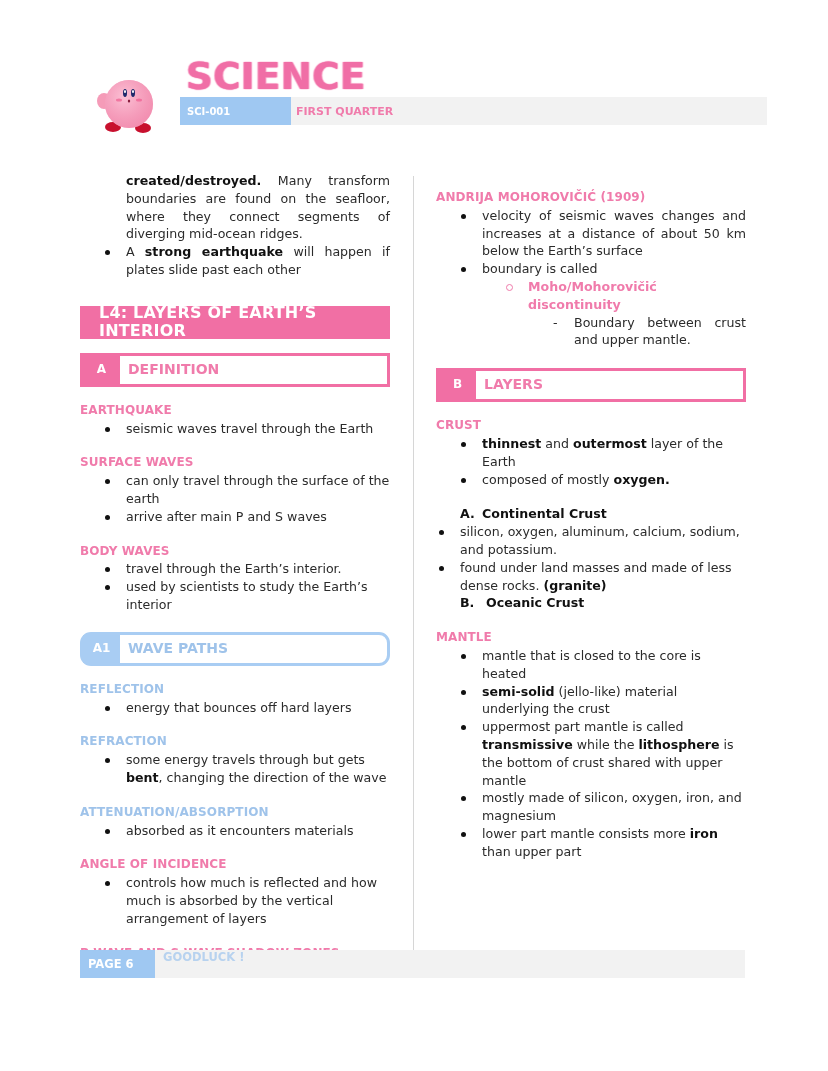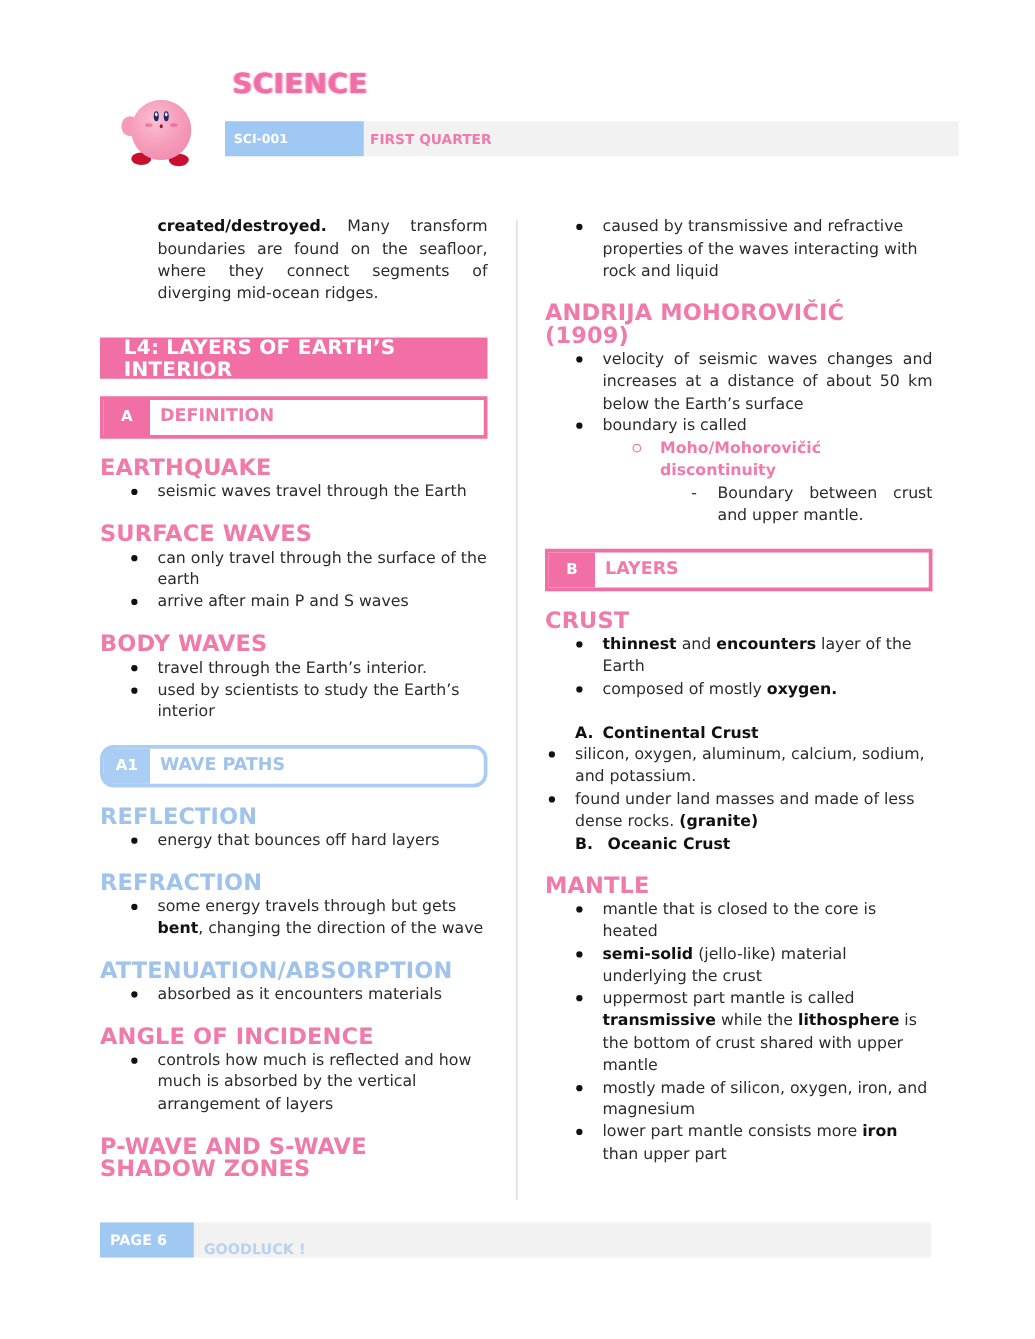--- a/index.html
+++ b/index.html
@@ -4,21 +4,21 @@
   <style>
     * { box-sizing: border-box; margin: 0; padding: 0; }
     html, body { width: 828px; height: 1071px; background: #ffffff; overflow: hidden; }
     body { position: relative; font-family: "DejaVu Sans", sans-serif; color: #222; }
 
     
     .kirby { position: absolute; left: 97px; top: 78px; width: 62px; height: 56px; }
     .title {
       position: absolute; left: 186px; top: 55px;
       font-family: "DejaVu Sans", sans-serif; font-weight: bold;
-      font-size: 22px; letter-spacing: 0.5px; color: #f06ea6;
+      font-size: 37px; letter-spacing: 0.5px; color: #f06ea6;
       text-shadow: 0 0 1px #f79cc3, 1px 0 1px #f79cc3, -1px 0 1px #f79cc3;
     }
     .header-bar {
       position: absolute; left: 180px; top: 97px; width: 587px; height: 28px;
       background: #f2f2f2; display: flex; align-items: center;
     }
     .header-bar .code {
       width: 111px; height: 100%; background: #9fc8f2; color: #ffffff;
       font-size: 10px; font-weight: bold; display: flex; align-items: center; padding-left: 7px;
     }
@@ -35,21 +35,21 @@
     .bullets { list-style: none; }
     .bullets li { position: relative; padding-left: 46px; }
     .bullets li::before {
       content: ""; position: absolute; left: 25px; top: 7px;
       width: 5px; height: 5px; border-radius: 50%; background: #111;
     }
     .justify { text-align: justify; }
     .plain { padding-left: 46px; }
     b, .b { font-weight: bold; color: #111; }
 
-    .label { font-weight: bold; font-size: 18px; color: #f07bab; letter-spacing: 0.1px; }
+    .label { font-weight: bold; font-size: 12px; color: #f07bab; letter-spacing: 0.1px; }
     .label.blue { color: #9fc3ea; }
 
     .main-heading {
       background: #f16fa4; color: #ffffff; font-weight: bold; font-size: 16px;
       height: 33px; display: flex; align-items: center; padding-left: 19px; letter-spacing: 0.2px;
     }
     .sec-box {
       height: 34px; border: 3px solid #f16fa4; display: flex; align-items: stretch;
     }
     .sec-box .tag {
@@ -70,22 +70,22 @@
     }
     .sub-dash { position: relative; padding-left: 138px; text-align: justify; }
     .sub-dash::before { content: "-"; position: absolute; left: 117px; top: 0; }
 
     .alpha { font-weight: bold; color: #111; padding-left: 24px; position: relative; }
     .alpha .letter { position: absolute; left: 24px; }
     .alpha .txt { padding-left: 22px; }
 
     
     .footer-bar {
-      position: absolute; left: 80px; top: 978px; width: 665px; height: 28px;
-      background: #f2f2f2; display: flex; align-items: flex-end;
+      position: absolute; left: 80px; top: 950px; width: 665px; height: 28px;
+      background: #f2f2f2; display: flex; align-items: flex-start;
     }
     .footer-bar .page {
       width: 75px; height: 100%; background: #9fc8f2; color: #fff; font-weight: bold; font-size: 11.5px;
       display: flex; align-items: center; padding-left: 8px;
     }
     .footer-bar .msg { color: #b7d2ef; font-weight: bold; font-size: 11.5px; padding-left: 8px; }
 
     .gap-s { height: 17px; }
   </style>
 </head>
@@ -117,20 +117,23 @@
 <div class="header-bar">
   <div class="code">SCI-001</div>
   <div class="quarter">FIRST QUARTER</div>
 </div>
 
 <div class="divider"></div>
 
 <div class="col col-left">
 
   <div class="plain justify"><b>created/destroyed.</b><span> Many transform boundaries are found on the seafloor, where they connect segments of diverging mid-ocean ridges.</span></div>
+  <ul class="bullets justify">
+    <li><span>A </span><b>strong earthquake</b><span> will happen if plates slide past each other</span></li>
+  </ul>
 
   <div style="height:27px"></div>
   <div class="main-heading">L4: LAYERS OF EARTH’S INTERIOR</div>
 
   <div style="height:14px"></div>
   <div class="sec-box">
     <div class="tag">A</div>
     <div class="name">DEFINITION</div>
   </div>
 
@@ -182,43 +185,40 @@
   <div class="label">ANGLE OF INCIDENCE</div>
   <ul class="bullets">
     <li>controls how much is reflected and how much is absorbed by the vertical arrangement of layers</li>
   </ul>
 
   <div class="gap-s"></div>
   <div class="label">P-WAVE AND S-WAVE SHADOW ZONES</div>
 </div>
 
 <div class="col col-right">
-  <ul class="bullets">
-    <li>caused by transmissive and refractive properties of the waves interacting with rock and liquid</li>
-  </ul>
 
   <div class="gap-s"></div>
   <div class="label">ANDRIJA MOHOROVIČIĆ (1909)</div>
   <ul class="bullets justify">
     <li>velocity of seismic waves changes and increases at a distance of about 50 km below the Earth’s surface</li>
     <li>boundary is called</li>
   </ul>
   <div class="sub-circle">Moho/Mohorovičić discontinuity</div>
   <div class="sub-dash">Boundary between crust and upper mantle.</div>
 
   <div style="height:19px"></div>
   <div class="sec-box">
     <div class="tag">B</div>
     <div class="name">LAYERS</div>
   </div>
 
   <div style="height:15px"></div>
   <div class="label">CRUST</div>
   <ul class="bullets">
-    <li><b>thinnest</b><span> and </span><b>encounters</b><span> layer of the Earth</span></li>
+    <li><b>thinnest</b><span> and </span><b>outermost</b><span> layer of the Earth</span></li>
     <li><span>composed of mostly </span><b>oxygen.</b></li>
   </ul>
 
   <div class="gap-s"></div>
   <div class="alpha"><span class="letter">A.</span><span class="txt">Continental Crust</span></div>
   <ul class="bullets" style="margin-left:-22px">
     <li>silicon, oxygen, aluminum, calcium, sodium, and potassium.</li>
     <li><span>found under land masses and made of less dense rocks. </span><b>(granite)</b></li>
   </ul>
   <div class="alpha"><span class="letter">B.</span><span class="txt" style="padding-left:26px">Oceanic Crust</span></div>

